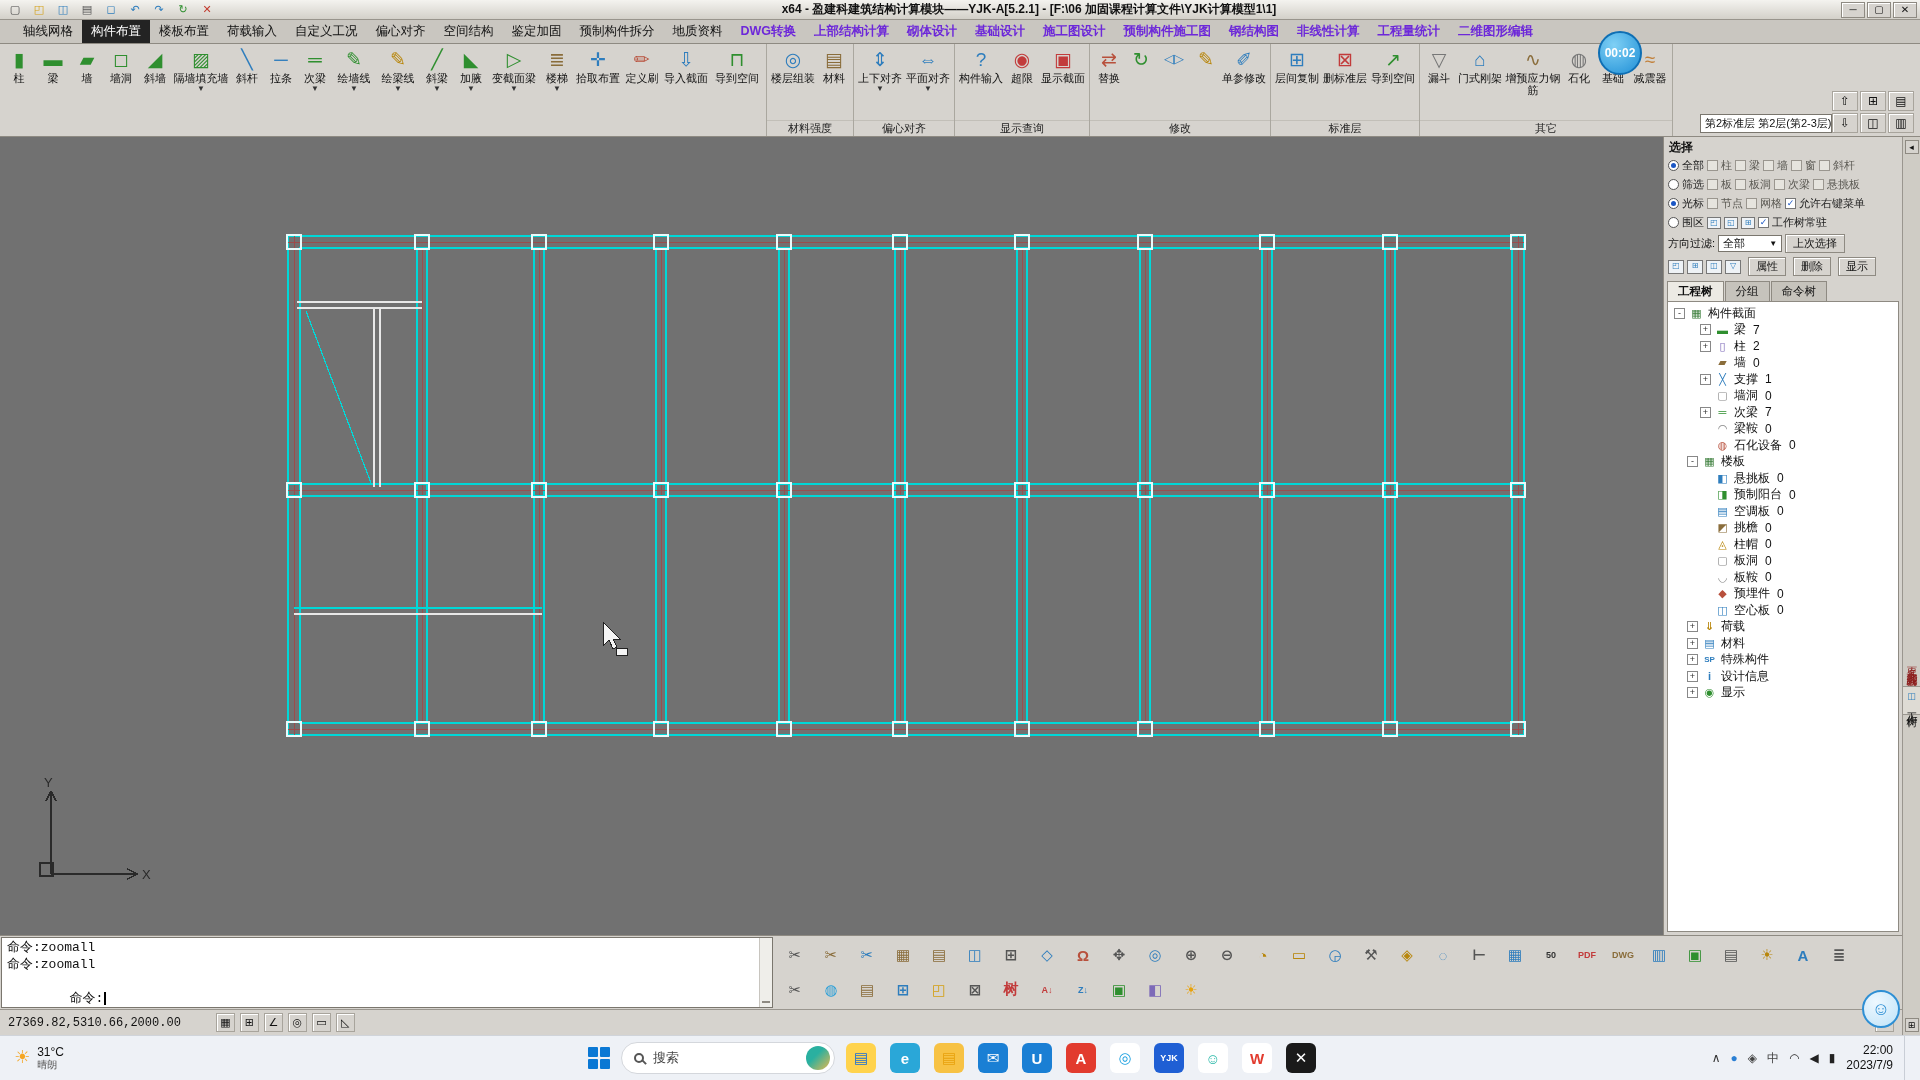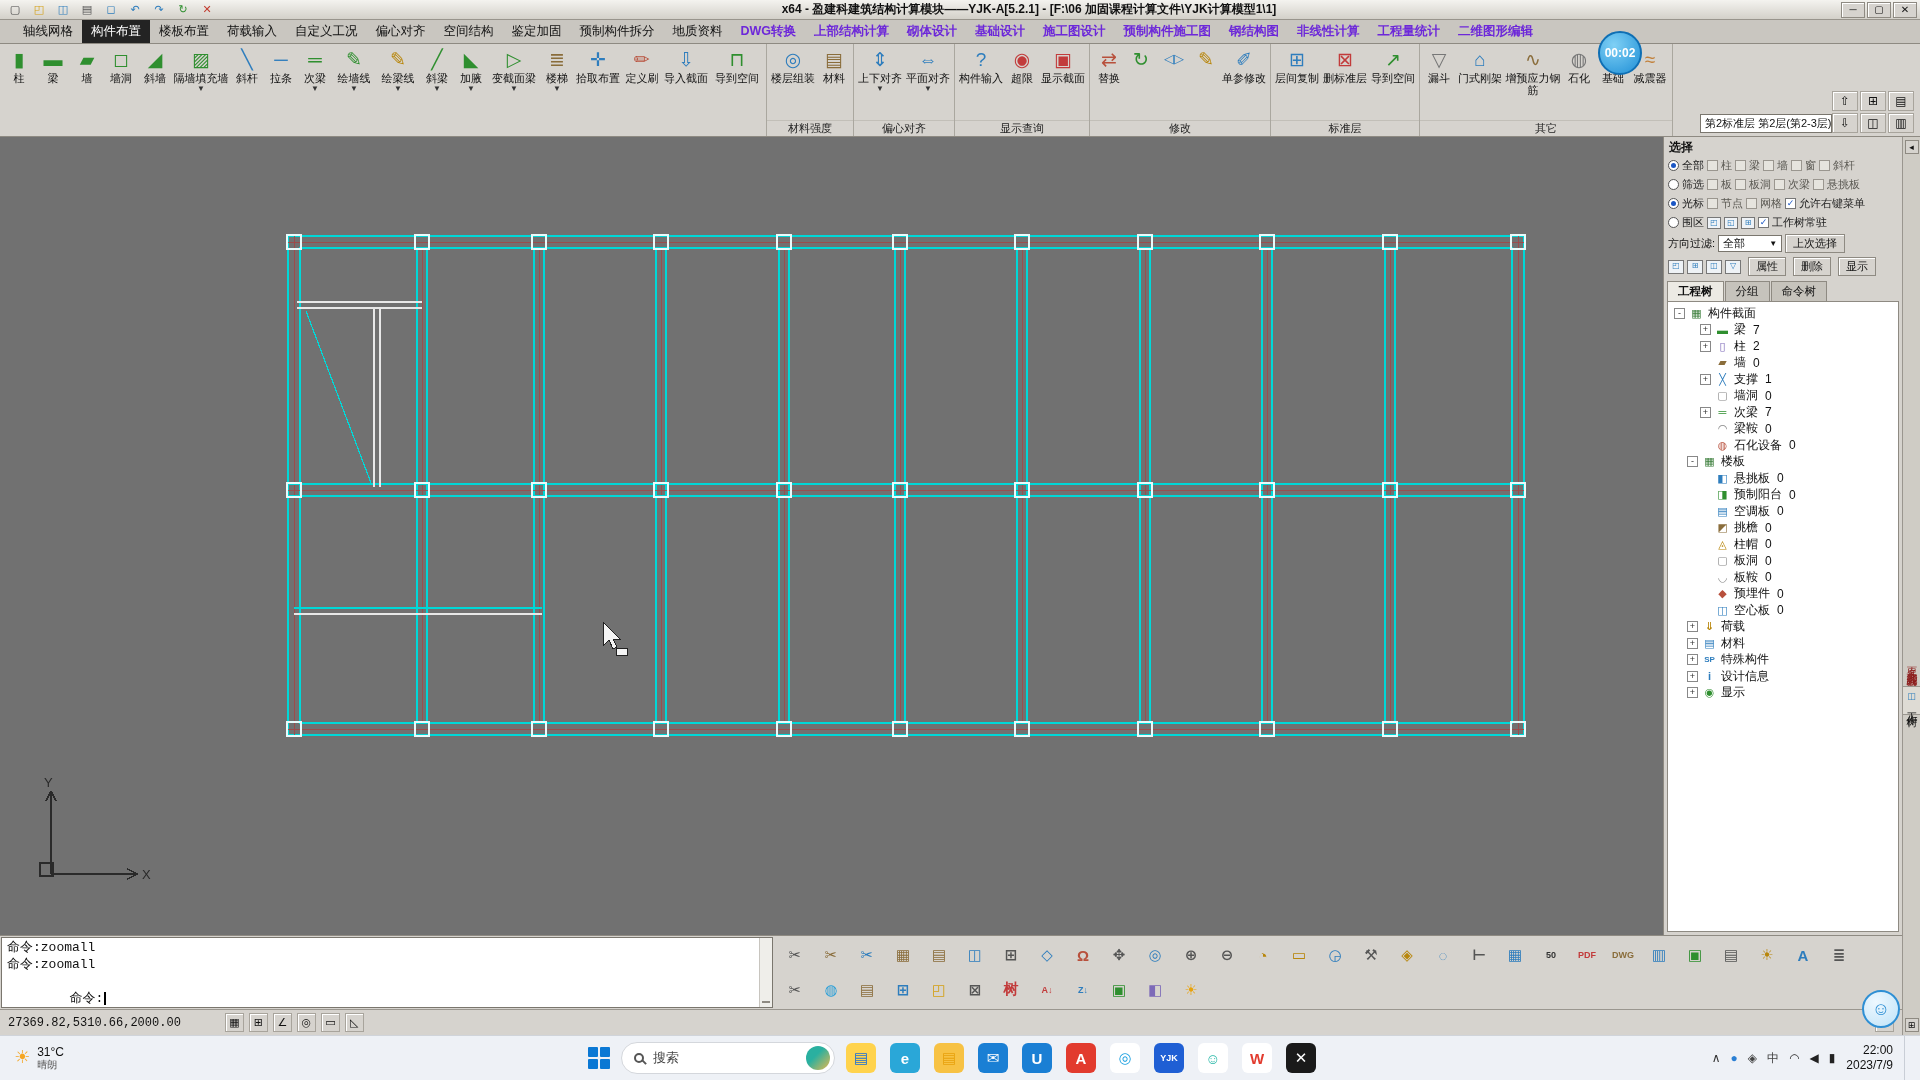--- a/index.html
+++ b/index.html
@@ -83,21 +83,21 @@
   .caret{display:inline-block;width:2px;height:13px;background:#000;vertical-align:middle;margin-left:1px;}
   .console-sb{position:absolute;right:0;top:0;bottom:0;width:13px;border-left:1px solid #c8c5bf;background:#efeeea;}
   .console-sb::after{content:"";position:absolute;left:2px;bottom:4px;width:8px;height:2px;background:#8e8a82;}
   .tool-rows{flex:1;display:flex;flex-direction:column;justify-content:space-around;padding:2px 8px;}
   .ticonrow{display:flex;gap:10px;align-items:center;}
   .dicon{width:26px;height:26px;display:flex;align-items:center;justify-content:center;font-size:15px;font-weight:bold;}
   .dicon.txt{font-size:9px;}
 
   
   .statusbar{position:absolute;top:1009px;left:0;width:1902px;height:26px;background:#d6d3ce;border-top:1px solid #9a968f;
-    display:flex;align-items:center;font-size:12px;padding:0 8px;gap:18px;}
+    display:flex;align-items:center;font-size:12px;padding:0 8px;gap:9px;}
   .stgl{width:19px;height:19px;font-size:11px;display:flex;align-items:center;justify-content:center;
     background:#d6d3ce;border:1px solid #a8a49c;box-shadow:inset 1px 1px 0 #fff;}
   .coords{font-family:"Liberation Mono","DejaVu Sans Mono",monospace;font-size:12px;}
 
   
   .taskbar{position:absolute;top:1035px;left:0;width:1920px;height:45px;background:#eef1f6;border-top:1px solid #d0d4da;
     display:flex;align-items:center;}
   .weather{display:flex;align-items:center;gap:7px;padding:0 14px;font-size:12px;line-height:1.2;}
   .wicon{font-size:18px;color:#f5a623;}
   .tb-center{position:absolute;left:588px;display:flex;align-items:center;gap:11px;}

